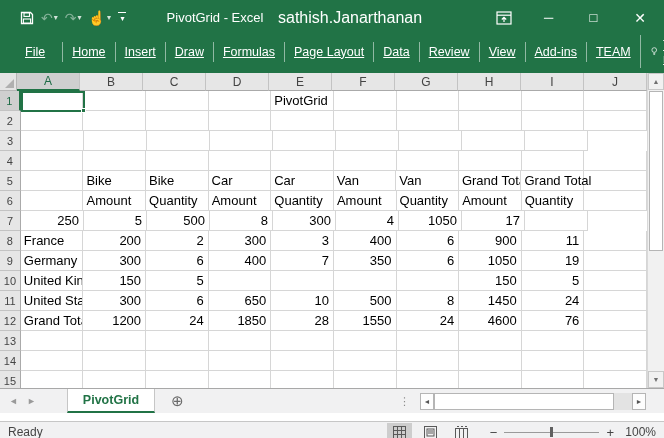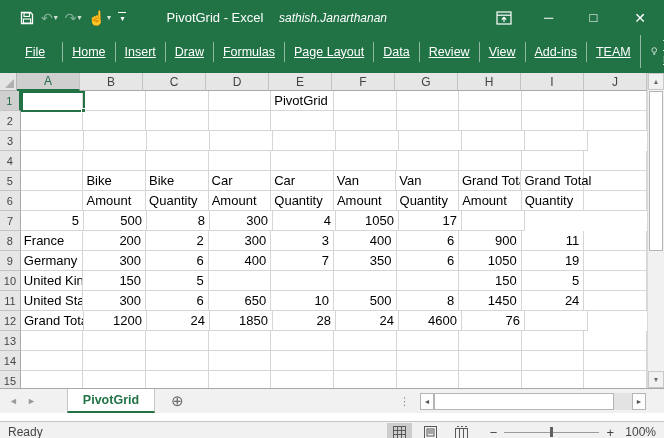--- a/index.html
+++ b/index.html
@@ -9,21 +9,21 @@
   .titlebar { position:relative; height:35px; background:#217346; color:#fff; display:flex; align-items:center; }
   .qat { display:flex; align-items:center; gap:7px; padding-left:20px; }
   .qat .ic { display:flex; align-items:center; color:#fff; }
   .qat .dim { color:rgba(255,255,255,.45); }
   .qat .glyph { font-size:14px; line-height:1; }
   .qat .caret { font-size:8px; color:rgba(255,255,255,.8); margin-left:1px; }
   .qat-custom { display:flex; flex-direction:column; align-items:center; }
   .qat-custom .bar { width:8px; border-top:1px solid #fff; margin-bottom:1px; }
   .qat-custom .caret { font-size:8px; color:#fff; }
   .win-title { position:absolute; left:130px; width:170px; text-align:center; font-size:13px; }
-  .win-user { position:absolute; left:278px; width:110px; text-align:center; font-size:12px;font-style:italic; }
+  .win-user { position:absolute; left:278px; width:110px; text-align:center; font-size:16px; }
   .win-controls { position:absolute; right:0; top:0; height:35px; display:flex; }
   .win-btn { width:45px; height:35px; display:flex; align-items:center; justify-content:center; color:#fff; font-size:13px; }
   .win-btn.close { width:48px; font-size:14px; }
 
   
   .ribbon { height:38px; background:#217346; display:flex; align-items:flex-start; color:#fff;text-decoration:underline; }
   .tabswrap { display:flex; align-items:center; height:33px; }
   .rtab { padding:0 9px; font-size:12.5px; height:20px; line-height:20px; white-space:nowrap; }
   .rtab.file { margin-left:16px; margin-right:8px; }
   .rtab + .rtab { border-left:1px solid rgba(255,255,255,.5); }
@@ -248,20 +248,21 @@
           <div class="cell">Amount</div>
           <div class="cell">Quantity</div>
           <div class="cell">Amount</div>
           <div class="cell">Quantity</div>
           <div class="cell">Amount</div>
           <div class="cell spill">Quantity</div>
           <div class="cell"></div>
         </div>
         <div class="row">
           <div class="rowh">7</div>
+          <div class="cell num">250</div>
           <div class="cell num">5</div>
           <div class="cell num">500</div>
           <div class="cell num">8</div>
           <div class="cell num">300</div>
           <div class="cell num">4</div>
           <div class="cell num">1050</div>
           <div class="cell num">17</div>
           <div class="cell"></div>
         </div>
         <div class="row">
@@ -316,20 +317,21 @@
           <div class="cell num">24</div>
           <div class="cell"></div>
         </div>
         <div class="row">
           <div class="rowh">12</div>
           <div class="cell">Grand Total</div>
           <div class="cell num">1200</div>
           <div class="cell num">24</div>
           <div class="cell num">1850</div>
           <div class="cell num">28</div>
+          <div class="cell num">1550</div>
           <div class="cell num">24</div>
           <div class="cell num">4600</div>
           <div class="cell num">76</div>
           <div class="cell"></div>
         </div>
         <div class="row">
           <div class="rowh">13</div>
           <div class="cell"></div>
           <div class="cell"></div>
           <div class="cell"></div>

